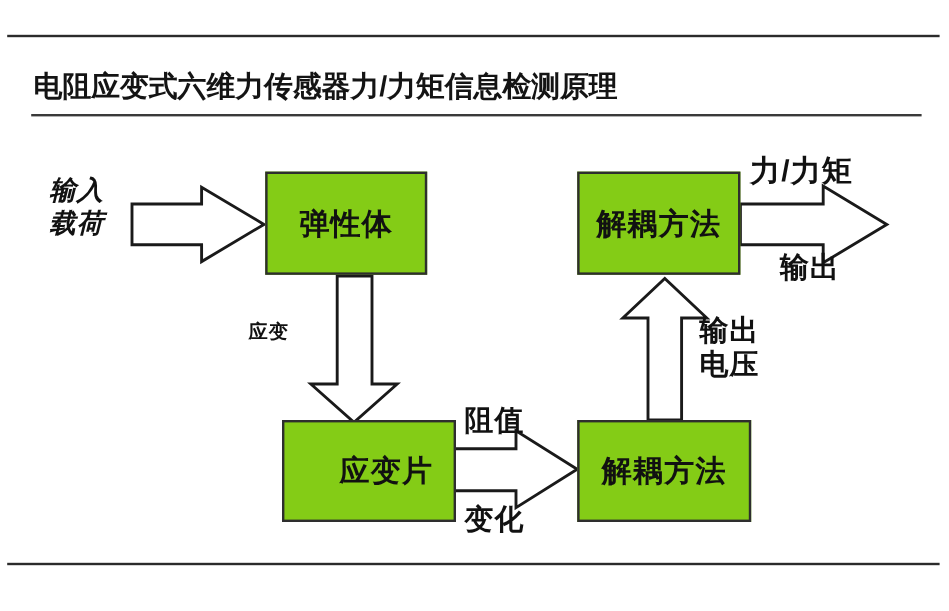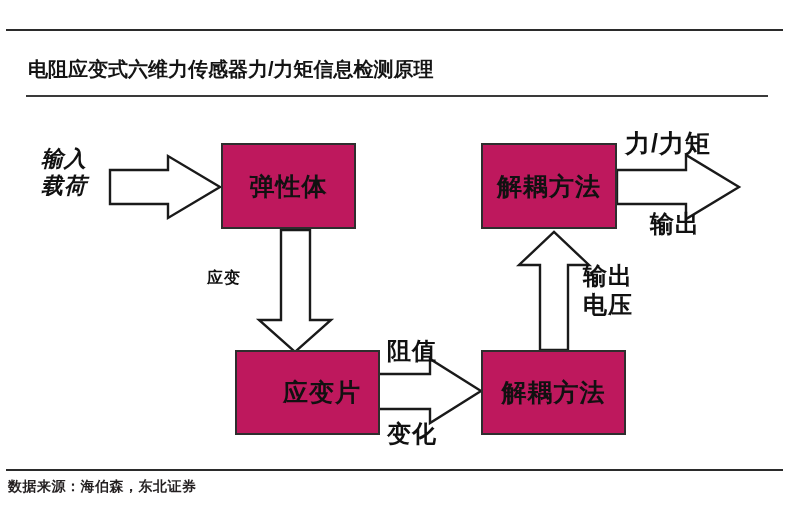--- a/index.html
+++ b/index.html
@@ -41,21 +41,21 @@
     border-top: 2px solid #2b2b2b;
   }
 
   
   .fig-heading {
     position: absolute;
     left: 28px;
     top: 56px;
     font-family: "Liberation Sans", "DejaVu Sans", sans-serif;
     font-weight: bold;
-    font-size: 20px;
+    font-size: 24px;
     letter-spacing: 0px;
     color: #141414;
     white-space: nowrap;
   }
   .rule-heading {
     position: absolute;
     left: 26px;
     top: 95px;
     width: 742px;
     height: 0;
@@ -70,21 +70,21 @@
     width: 791px;
     height: 509px;
     pointer-events: none;
   }
 
   
   .node {
     position: absolute;
     box-sizing: border-box;
     border: 2px solid #2e2e2e;
-    background: #be185d;
+    background: #84cc16;
     display: flex;
     align-items: center;
     justify-content: center;
     font-family: "Liberation Sans", "DejaVu Sans", sans-serif;
     font-weight: bold;
     font-size: 25px;
     color: #111111;
     letter-spacing: 1px;
     white-space: nowrap;
   }
@@ -179,15 +179,14 @@
   <div class="lbl" id="lbl-voltage">
     <div>输出</div>
     <div>电压</div>
   </div>
 
   <div class="lbl" id="lbl-forcetq">力/力矩</div>
 
   <div class="lbl" id="lbl-output">输出</div>
 
   <div class="rule-bottom"></div>
-  <div class="source-note">数据来源：海伯森，东北证券</div>
 
 </div>
 
 </body></html>

